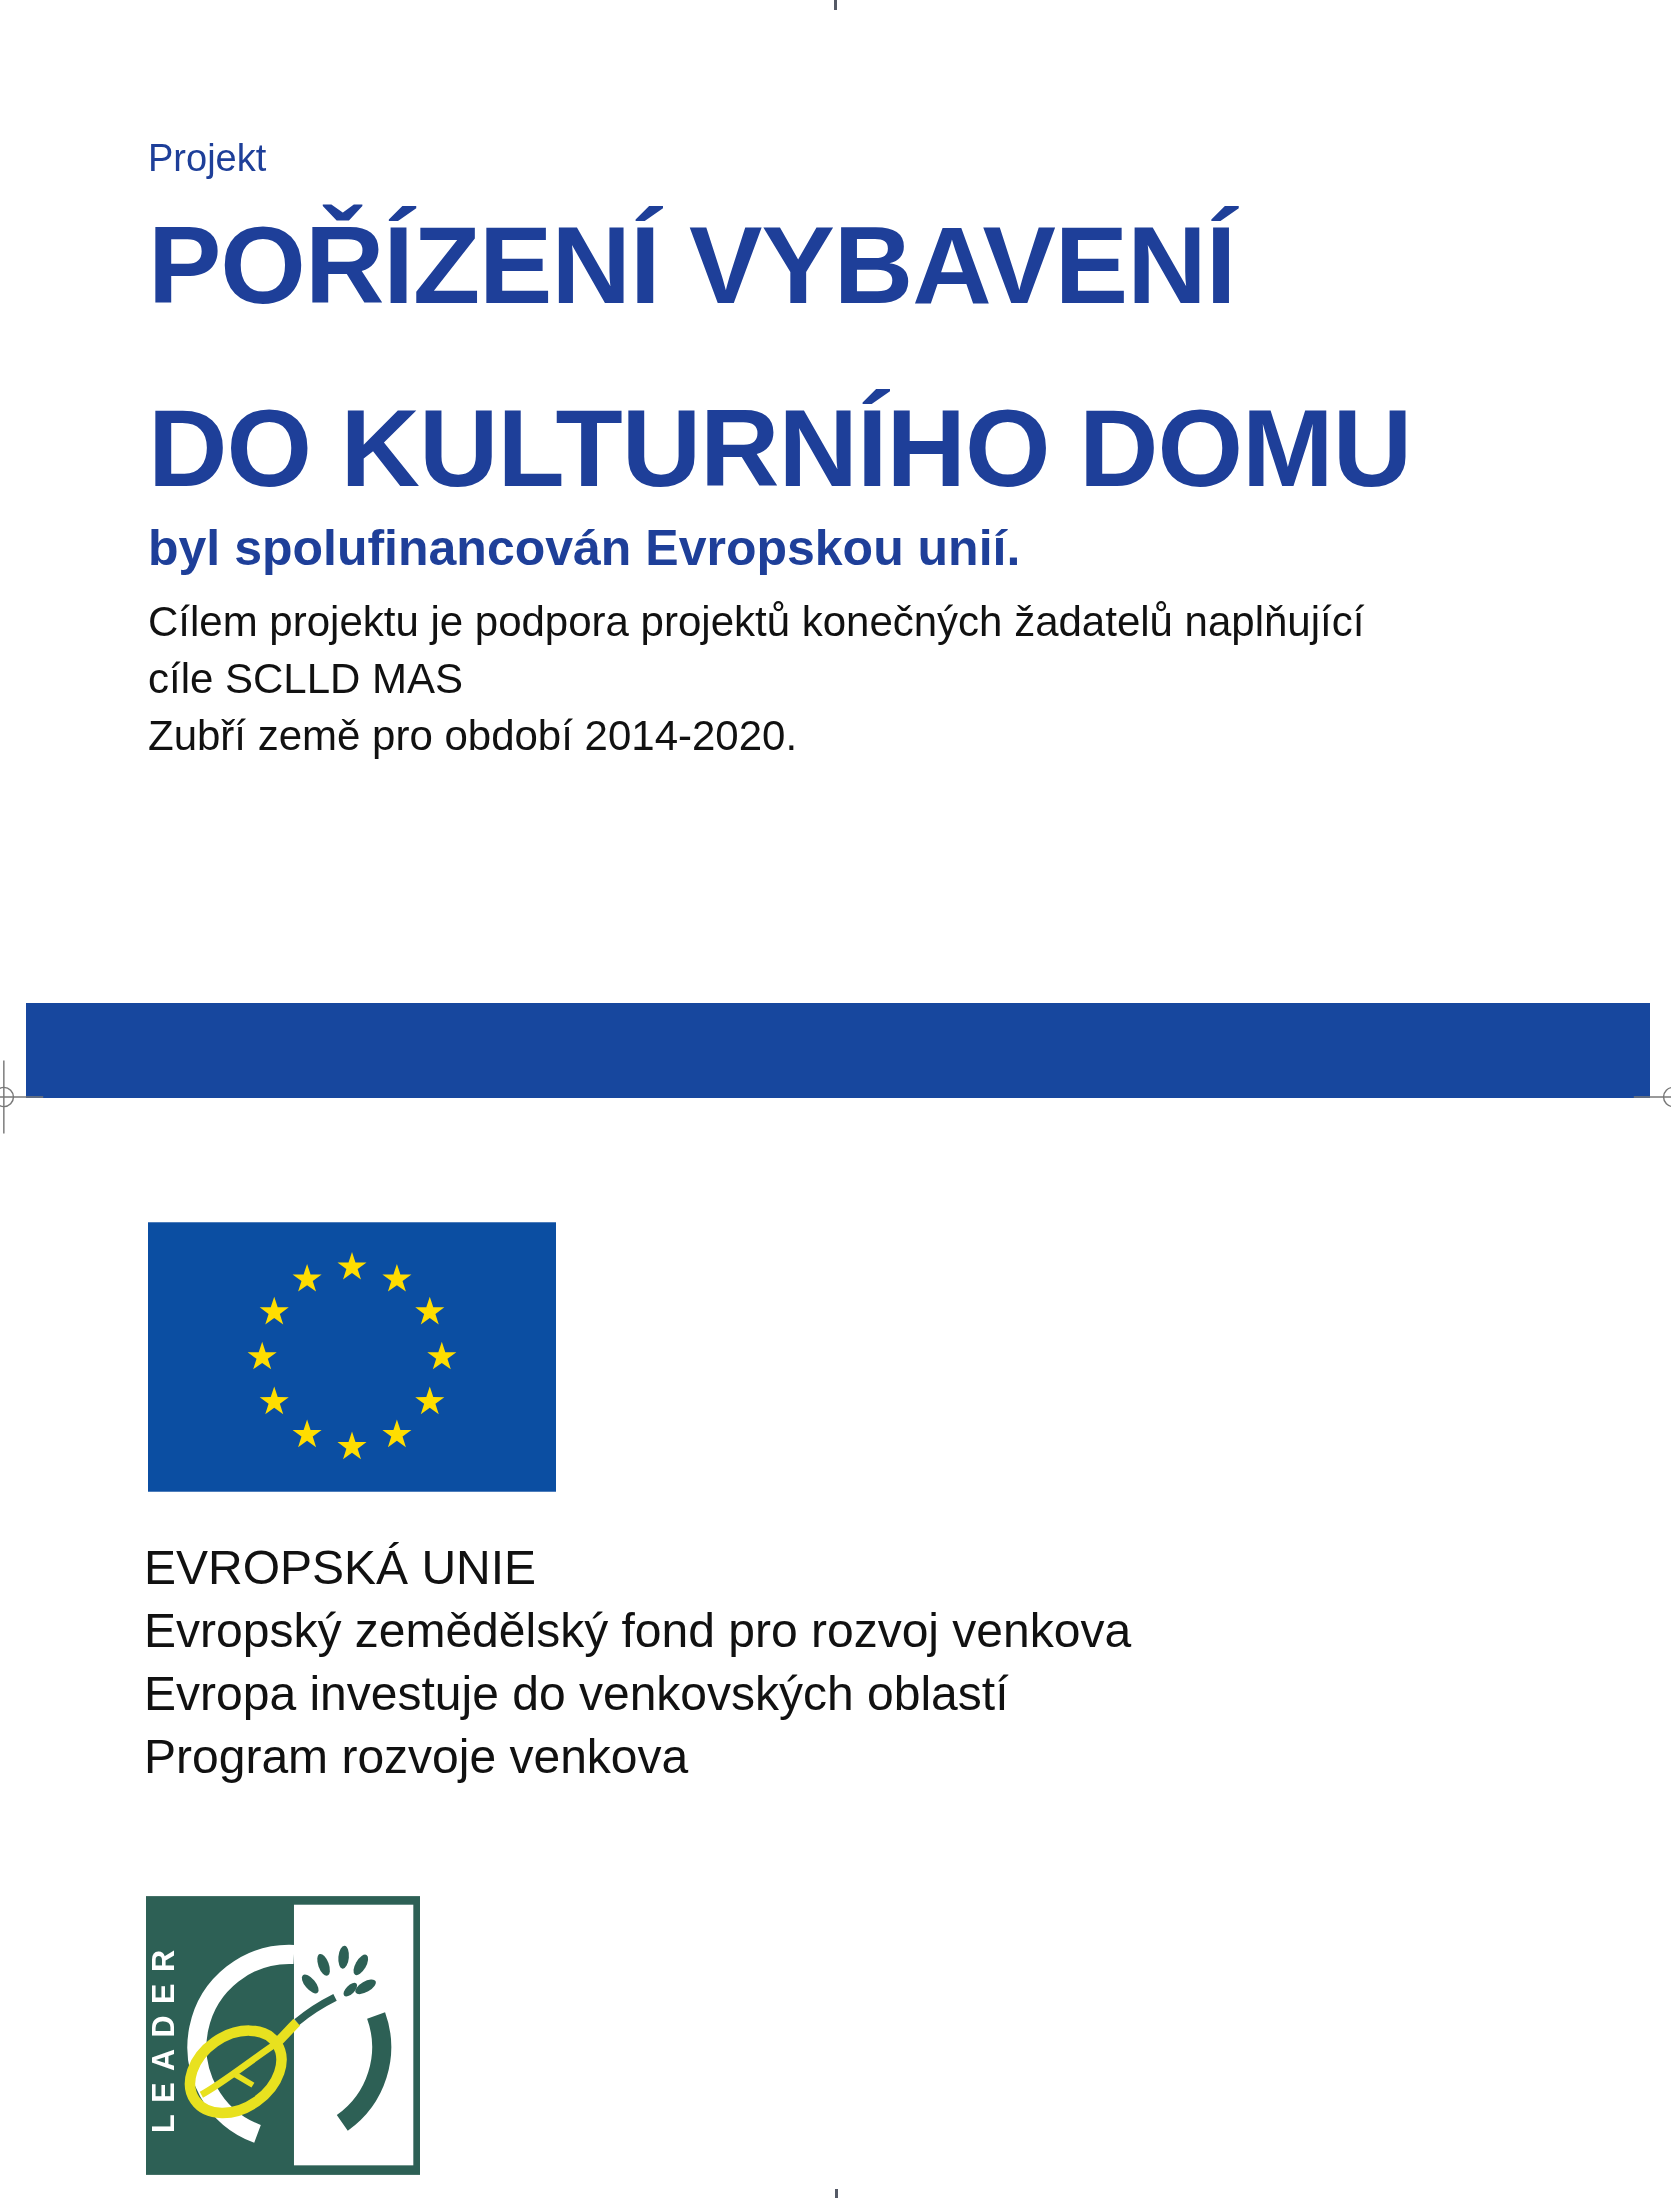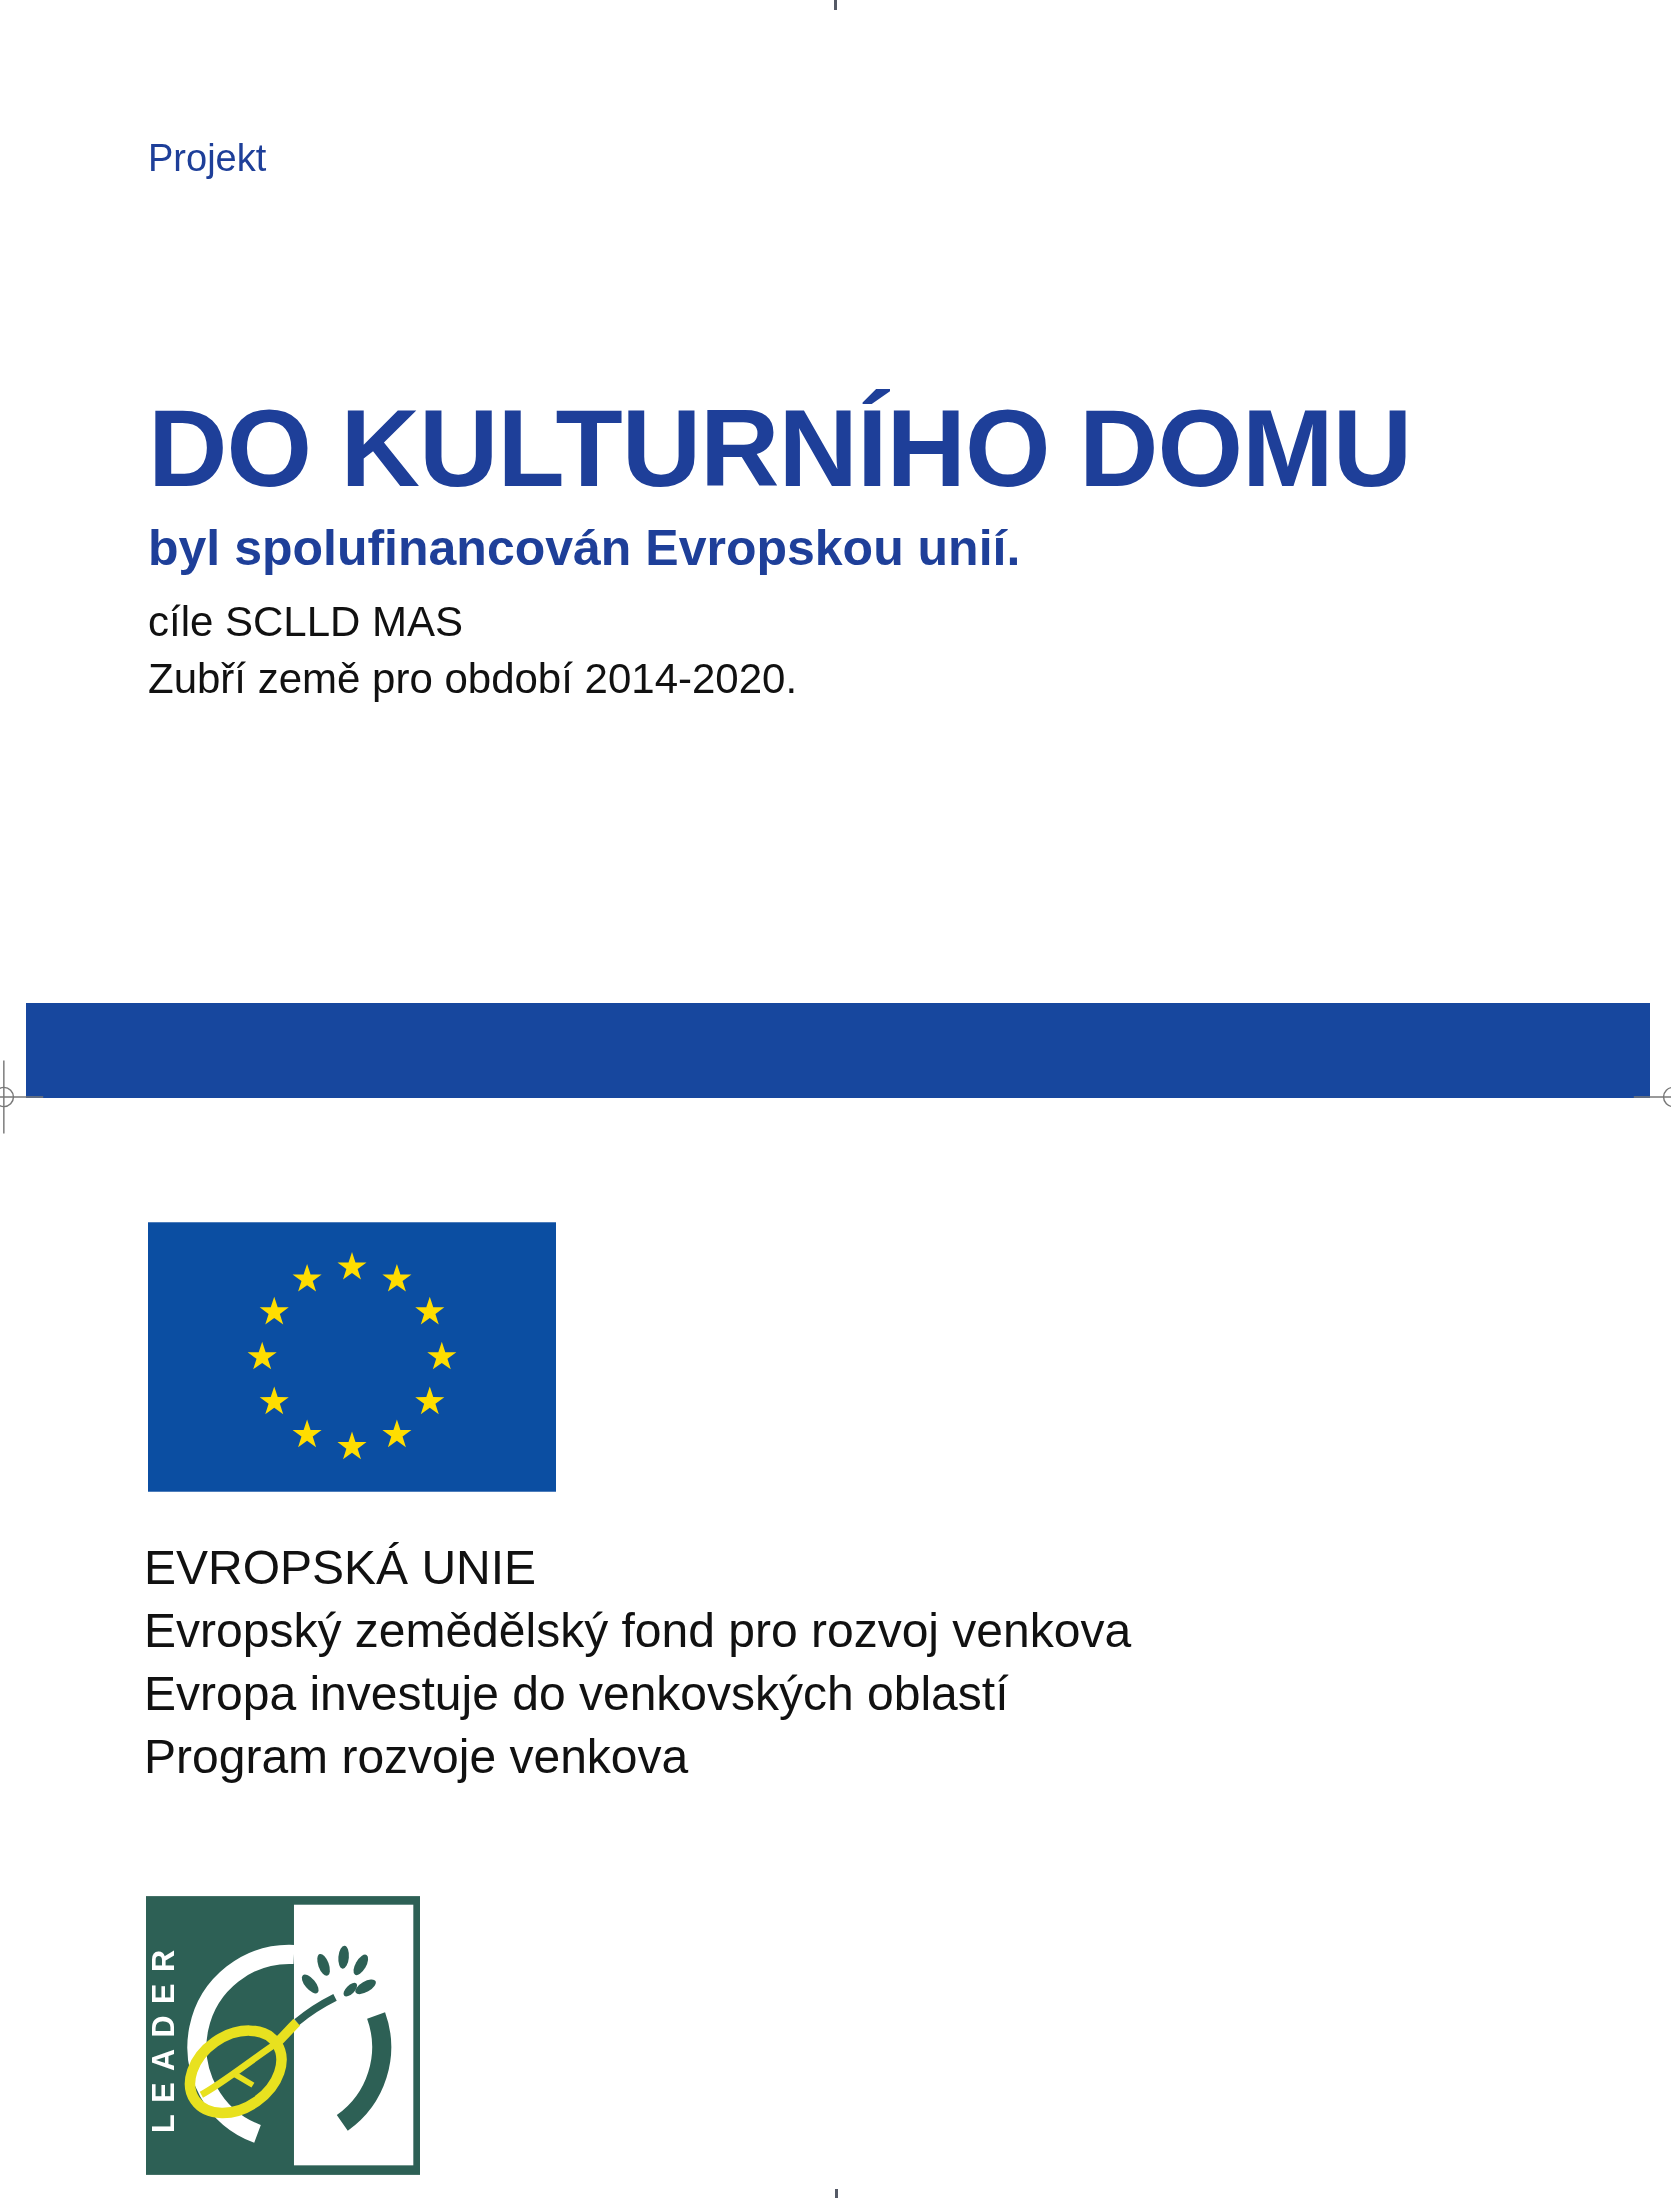--- a/index.html
+++ b/index.html
@@ -68,24 +68,26 @@
 </style>
 </head>
 <body>
 
 <div class="page">
 
   <div class="tick tick-top"></div>
   <div class="tick tick-bottom"></div>
 
   <div class="kicker">Projekt</div>
+  <h1 class="title l1">POŘÍZENÍ VYBAVENÍ</h1>
   <h1 class="title l2">DO KULTURNÍHO DOMU</h1>
   <div class="subtitle">byl spolufinancován Evropskou unií.</div>
 
   <div class="body-text">
+    <div>Cílem projektu je podpora projektů konečných žadatelů naplňující</div>
     <div>cíle SCLLD MAS</div>
     <div>Zubří země pro období 2014-2020.</div>
   </div>
 
   <div class="divider-bar"></div>
 
   <svg class="regmark left" viewBox="0 0 50 100">
     <circle cx="4" cy="50" r="10" fill="none" stroke="#777" stroke-width="1.5"></circle>
     <line x1="-6" y1="50" x2="45" y2="50" stroke="#777" stroke-width="1.5"></line>
     <line x1="4" y1="12" x2="4" y2="88" stroke="#777" stroke-width="1.5"></line>

